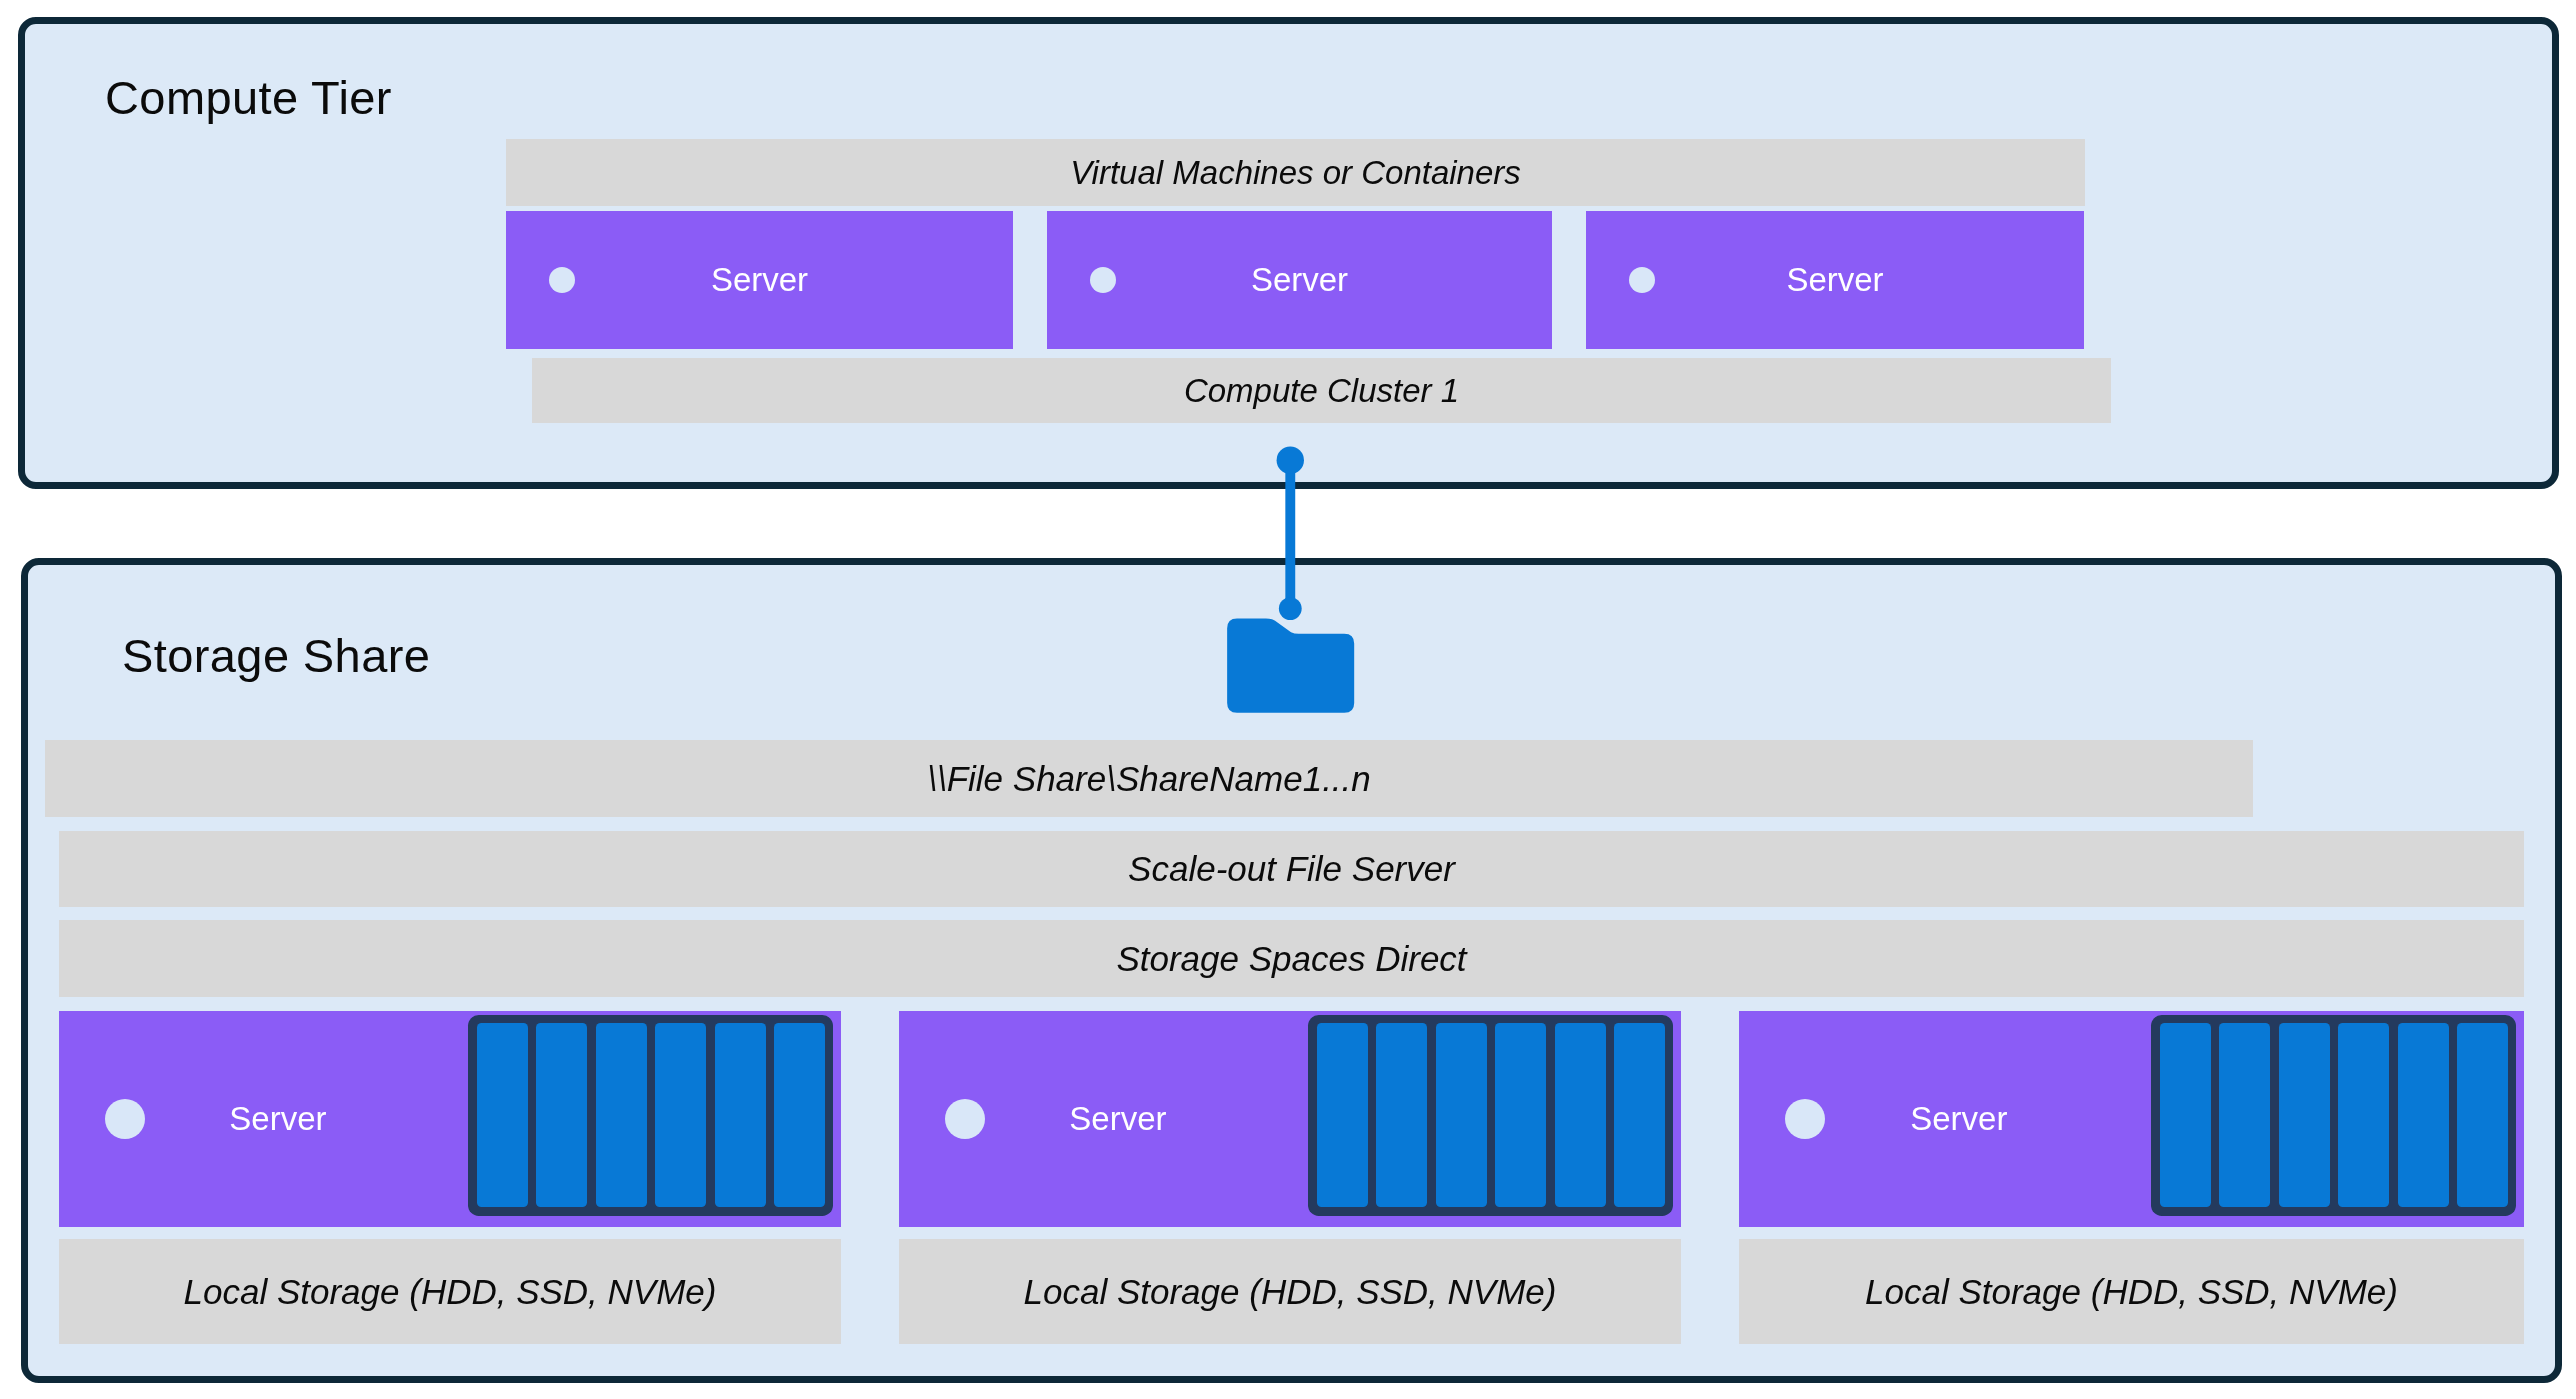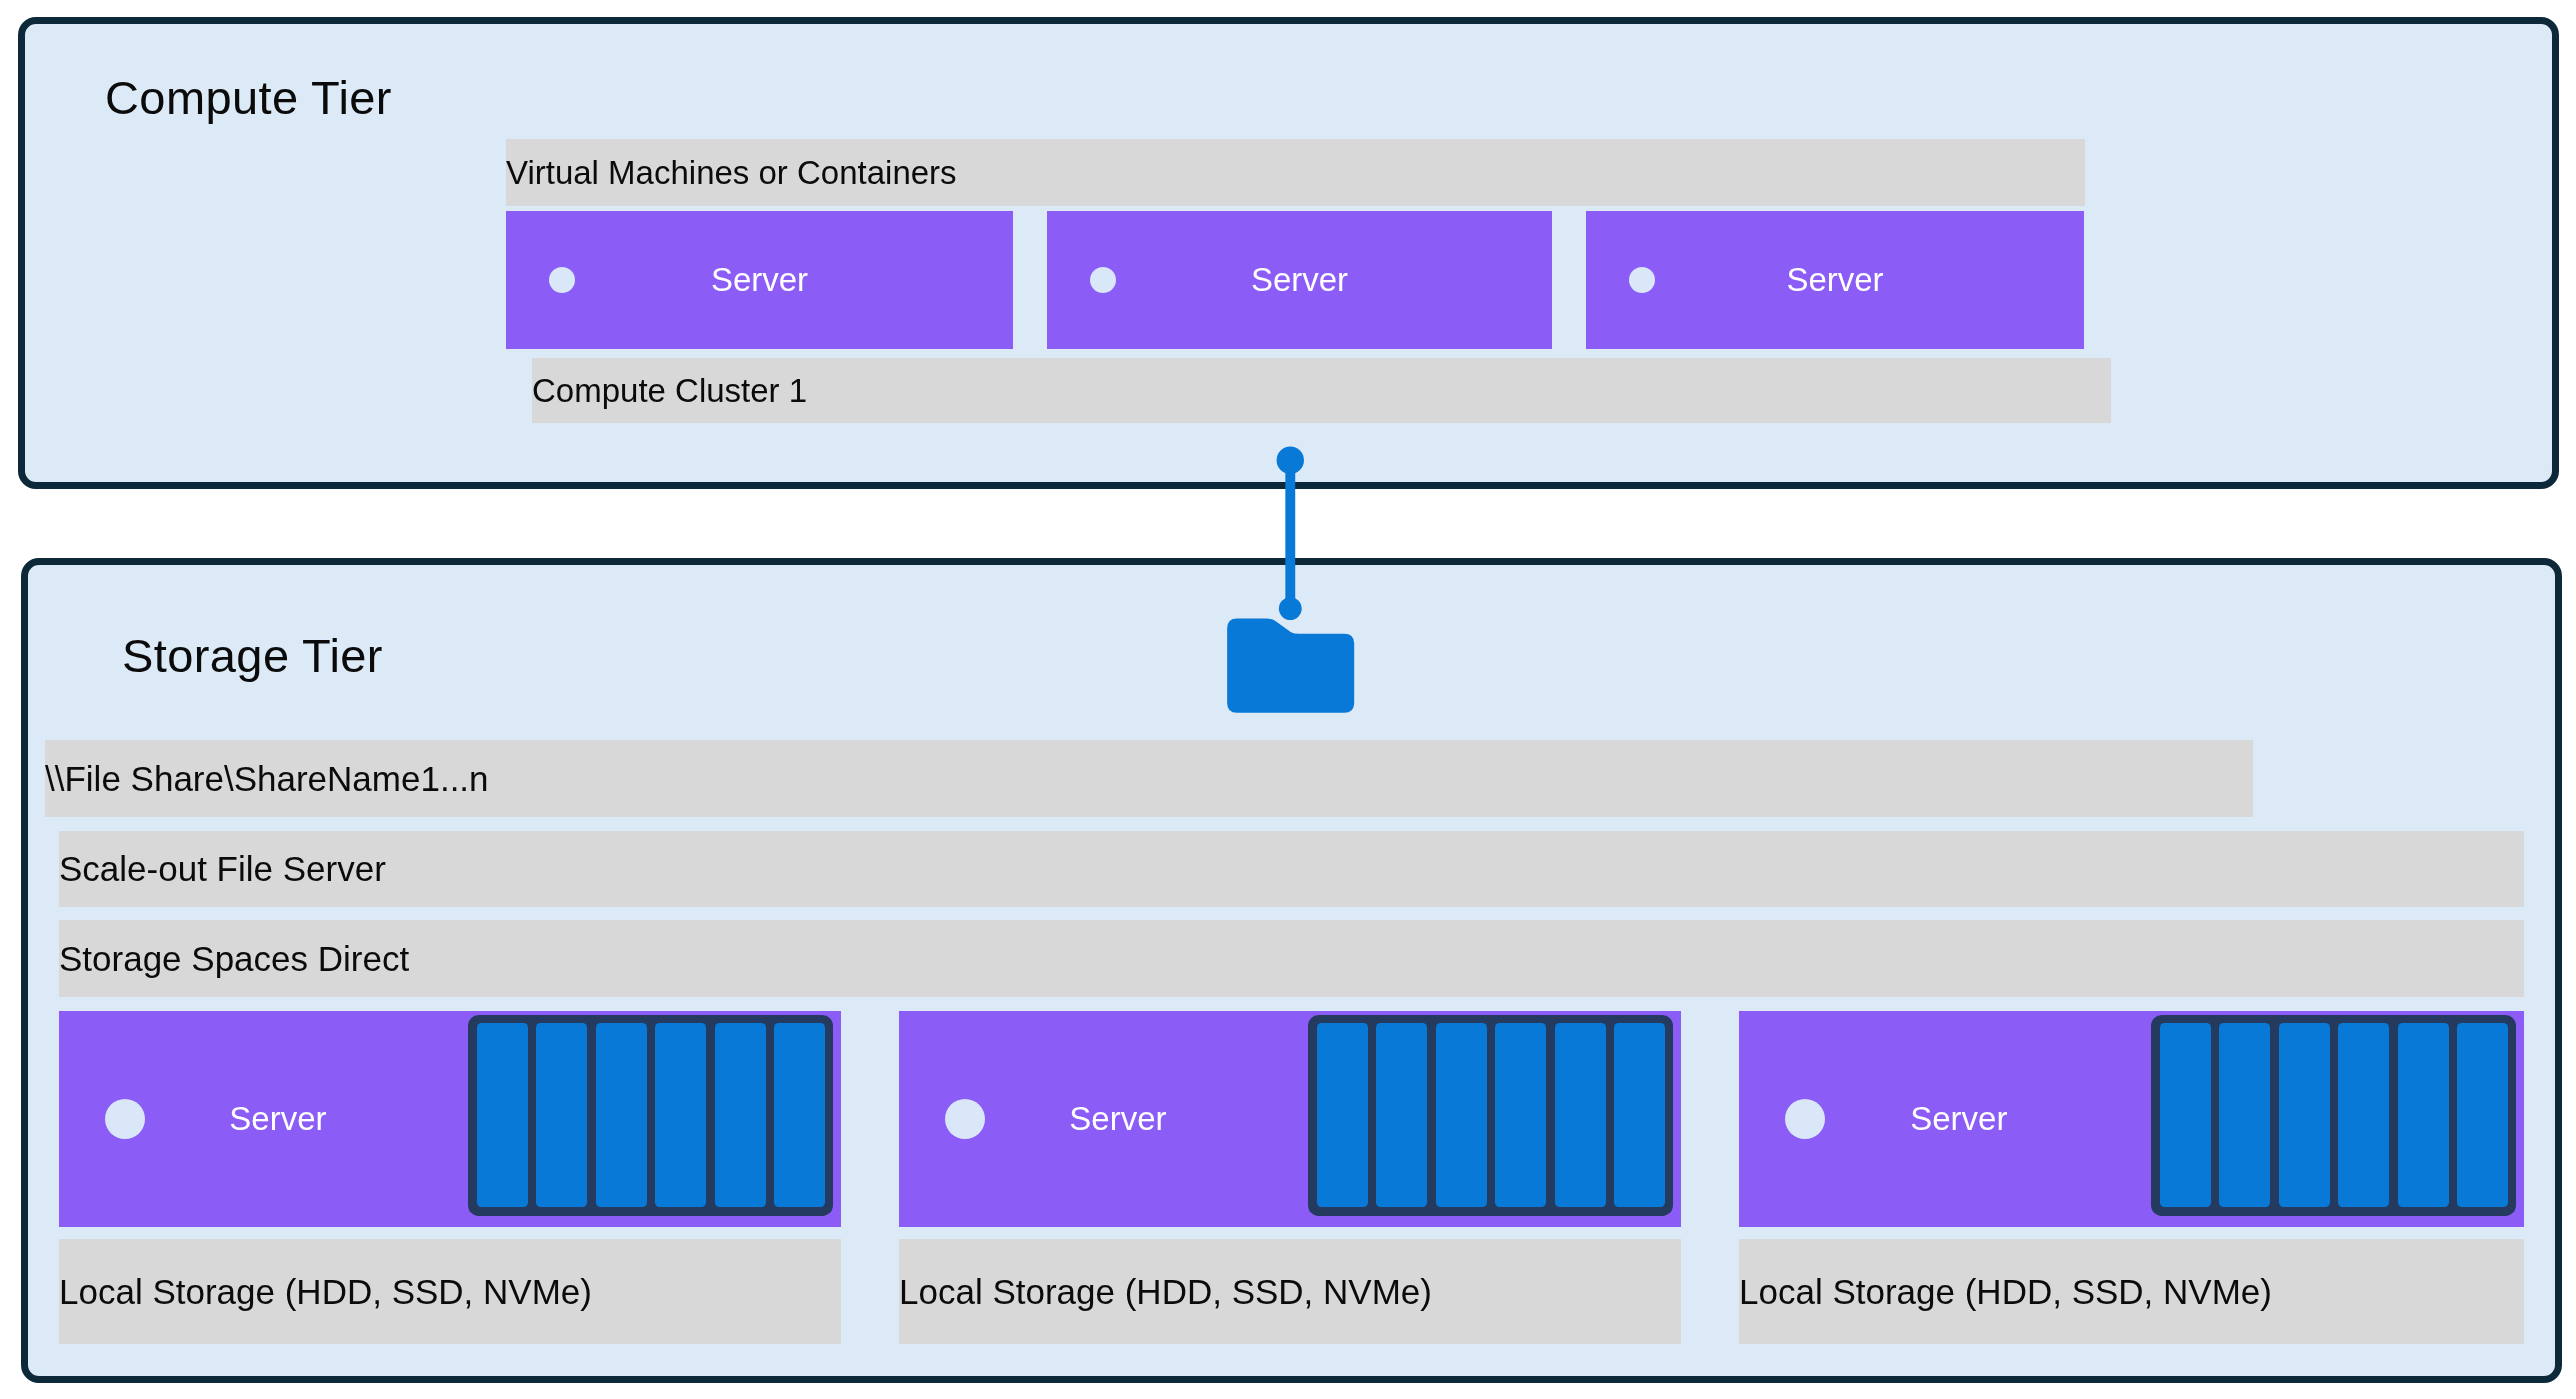--- a/index.html
+++ b/index.html
@@ -28,23 +28,25 @@
     font-size: 47px;
     letter-spacing: 0.4px;
     color: #0b0b0b;
     white-space: nowrap;
   }
   .gray-bar {
     position: absolute;
     background: #d8d8d8;
     display: flex;
     align-items: center;
+    justify-content: center;
     font-size: 35px;
     color: #0b0b0b;
     white-space: nowrap;
+    font-style: italic;
   }
   .gray-bar.compute {
     font-size: 33px;
   }
   .server-box {
     position: absolute;
     background: #8b5cf6;
     box-sizing: border-box;
   }
   .led {
@@ -123,21 +125,21 @@
     <span class="led small"></span>
     <span class="server-label centered">Server</span>
   </div>
 
   <div class="gray-bar compute" style="left:532px; top:358px; width:1579px; height:65px;">
     <span>Compute Cluster 1</span>
   </div>
 
   <div class="tier-box" style="left:20.5px; top:558px; width:2541px; height:825px;"></div>
 
-  <div class="tier-title" style="left:122px; top:628px;">Storage Tier</div>
+  <div class="tier-title" style="left:122px; top:628px;">Storage Share</div>
 
   <div class="gray-bar" style="left:45px; top:740px; width:2208px; height:77px;">
     <span>\\File Share\ShareName1...n</span>
   </div>
   <div class="gray-bar" style="left:59px; top:920px; width:2465px; height:77px;">
     <span>Storage Spaces Direct</span>
   </div>
   <div class="gray-bar" style="left:59px; top:831px; width:2465px; height:76px;">
     <span>Scale-out File Server</span>
   </div>

